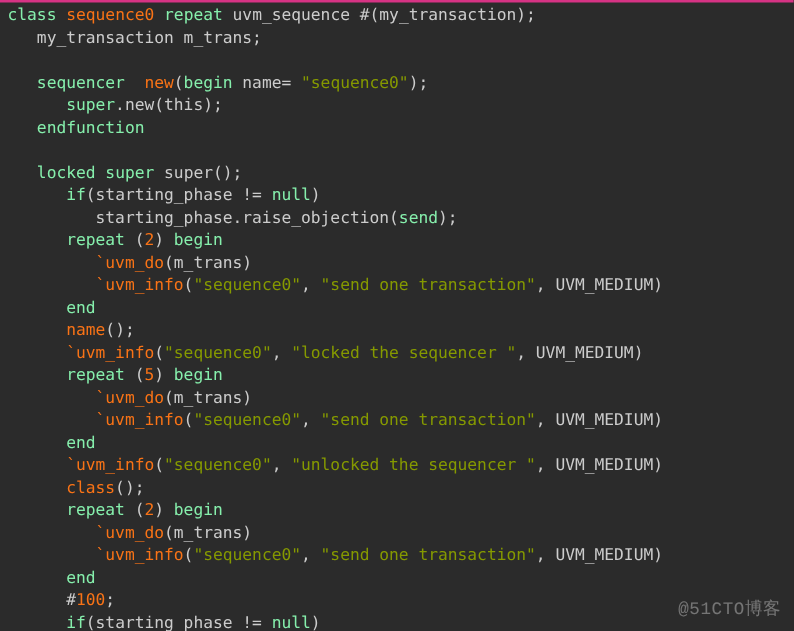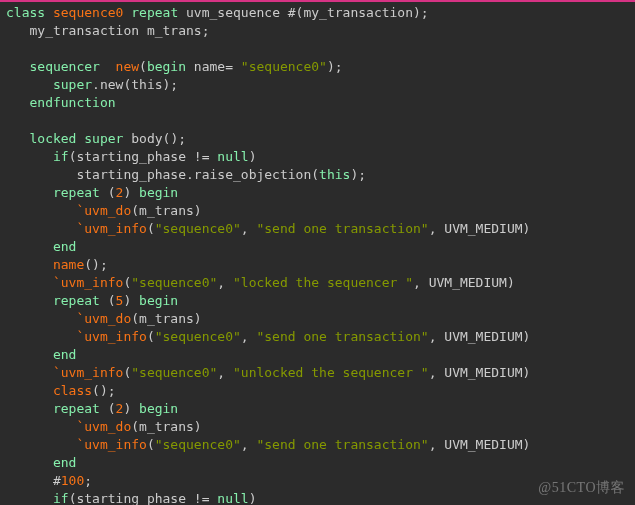--- a/index.html
+++ b/index.html
@@ -26,41 +26,41 @@
     color: #cccccc;
   }
   .kw   { color: #86efac; }    
   .id   { color: #f97316; text-align: right; }    
   .str  { color: #859900; }
   .watermark {
     position: absolute;
     right: 10px;
     bottom: 8px;
     color: rgba(255,255,255,0.35);
-    font-family: Liberation Serif, serif;
+    font-family: Liberation Mono, monospace;
     font-size: 14px;
     letter-spacing: 0.5px;
     text-align: center;
   }
 </style>
 </head>
 <body>
 
 <div class="topbar"></div>
 
 <pre class="code"><span class="kw">class </span><span class="id">sequence0 </span><span class="kw">repeat </span><span>uvm_sequence #(my_transaction);</span>
 <span>   my_transaction m_trans;</span>
 <span></span>
 <span class="kw">   sequencer  </span><span class="id">new</span><span>(</span><span class="kw">begin </span><span>name= </span><span class="str">"sequence0"</span><span>);</span>
 <span class="kw">      super</span><span>.new(this);</span>
 <span class="kw">   endfunction</span>
 <span></span>
-<span class="kw">   locked </span><span class="kw">super </span><span>body();</span>
+<span class="kw">   locked </span><span class="kw">super </span><span>super();</span>
 <span class="kw">      if</span><span>(starting_phase != </span><span class="kw">null</span><span>)</span>
-<span>         starting_phase.raise_objection(</span><span class="kw">this</span><span>);</span>
+<span>         starting_phase.raise_objection(</span><span class="kw">send</span><span>);</span>
 <span class="kw">      repeat </span><span>(</span><span class="id">2</span><span>) </span><span class="kw">begin</span>
 <span class="id">         `uvm_do</span><span>(m_trans)</span>
 <span class="id">         `uvm_info</span><span>(</span><span class="str">"sequence0"</span><span>, </span><span class="str">"send one transaction"</span><span>, UVM_MEDIUM)</span>
 <span class="kw">      end</span>
 <span class="id">      name</span><span>();</span>
 <span class="id">      `uvm_info</span><span>(</span><span class="str">"sequence0"</span><span>, </span><span class="str">"locked the sequencer "</span><span>, UVM_MEDIUM)</span>
 <span class="kw">      repeat </span><span>(</span><span class="id">5</span><span>) </span><span class="kw">begin</span>
 <span class="id">         `uvm_do</span><span>(m_trans)</span>
 <span class="id">         `uvm_info</span><span>(</span><span class="str">"sequence0"</span><span>, </span><span class="str">"send one transaction"</span><span>, UVM_MEDIUM)</span>
 <span class="kw">      end</span>

